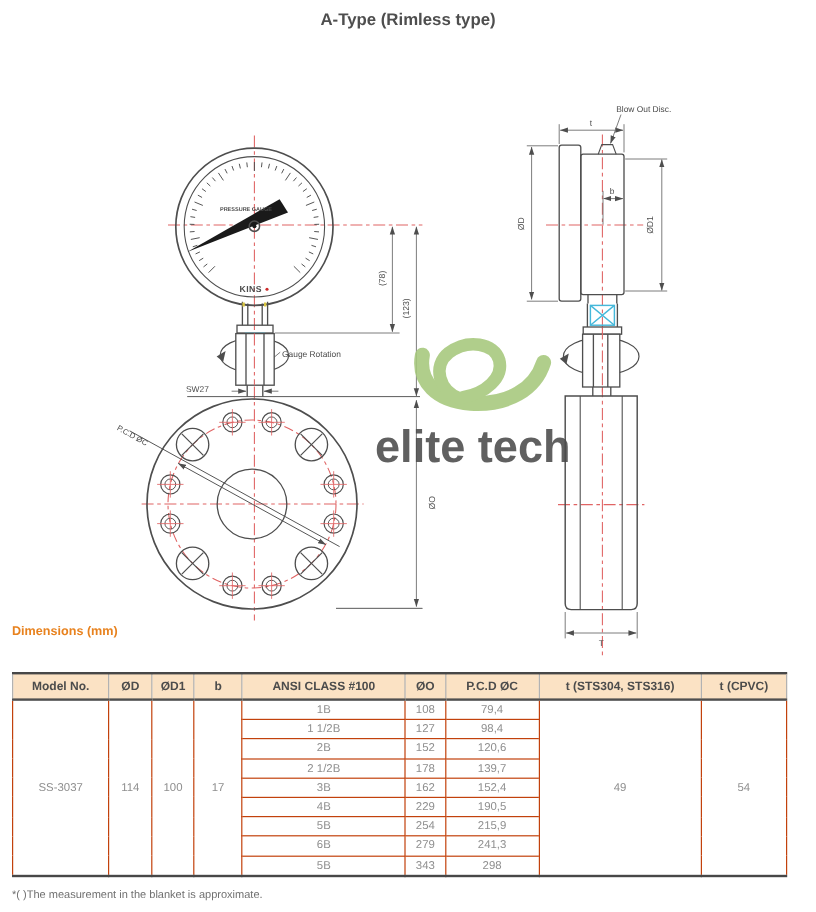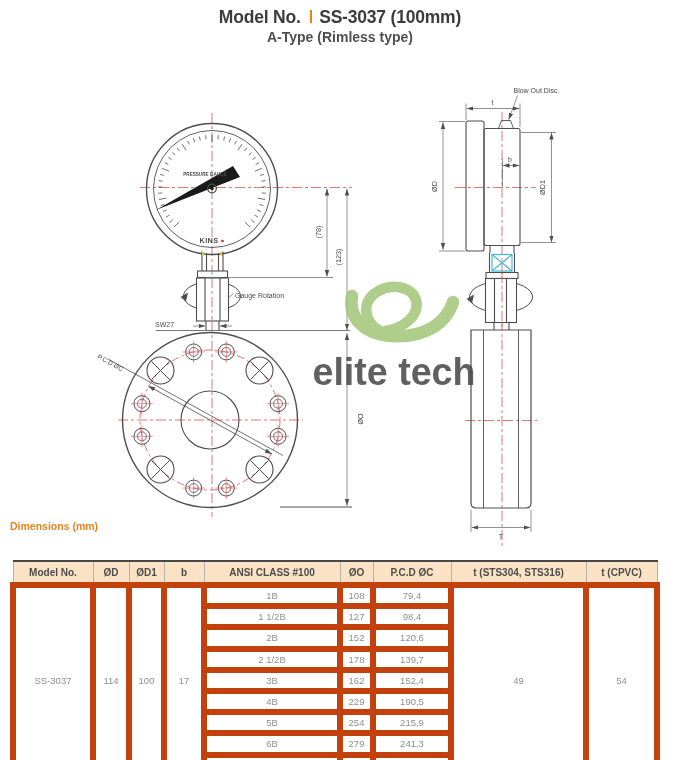--- a/index.html
+++ b/index.html
@@ -10,21 +10,21 @@
   .title .sep{display:inline-block;width:2.5px;height:13px;background:#e8821e;margin:0 7px 0 9px;}
   .subtitle{font-size:14px;font-weight:bold;color:#4e4e4e;margin-top:1px;}
   svg{position:absolute;top:0;left:0;}
   svg text{font-family:"Liberation Sans",sans-serif;fill:#4b4b4b;}
   .dims-label{position:absolute;left:10px;top:520px;font-size:10.5px;font-weight:bold;color:#e8821e;}
   .tbl-wrap{position:absolute;left:10px;top:560px;}
   table{border-collapse:collapse;table-layout:fixed;width:646px;text-align:center;
         border-top:2.5px solid #474747;border-bottom:2.5px solid #474747;}
   th{background:#fbe2c4;color:#4c4c4c;font-size:10px;font-weight:bold;height:20px;
      border:1px solid #b2b2b2;border-bottom:2px solid #4f4f4f;padding:0;}
-  td{color:#8f8f8f;font-size:9.5px;height:15.2px;border:6px solid #c2410c;padding:0;}
+  td{color:#8f8f8f;font-size:9.5px;height:15.2px;border:1px solid #c2410c;padding:0;}
   .footnote{position:absolute;left:10px;top:740px;font-size:9.2px;color:#707070;}
 </style>
 </head>
 <body>
 
 <div class="page">
 
   <svg id="dwg" width="680" height="548" viewBox="0 0 680 548">
     <defs>
       <marker id="ah" viewBox="0 0 7 6" refX="6.5" refY="3" markerWidth="7" markerHeight="6" orient="auto-start-reverse" markerUnits="userSpaceOnUse">
@@ -215,21 +215,20 @@
     </g>
 
     <g opacity="0.88">
       <path d="M352,296 C348,318 364,334 392,336 C424,338 446,324 453,302" stroke="#a6c87c" stroke-width="12.5" fill="none" stroke-linecap="round"></path>
       <path d="M383,332 C366,326 360,305 374,294 C390,282 412,286 416,300 C420,315 404,328 386,331" stroke="#a6c87c" stroke-width="10.5" fill="none" stroke-linecap="round"></path>
       <text x="394" y="385" text-anchor="middle" font-size="38" font-weight="bold" fill="#a6c87c" textLength="163" lengthAdjust="spacingAndGlyphs">elite tech</text>
     </g>
   </svg>
 
   <div class="titlebar">
-    <div class="title"><span>Model No.</span><span class="sep"></span><span>SS-3037 (100mm)</span></div>
     <div class="subtitle">A-Type (Rimless type)</div>
   </div>
 
   <div class="dims-label">Dimensions (mm)</div>
   <div class="tbl-wrap">
     <table>
       <colgroup>
         <col style="width:80px">
           <col style="width:36px">
           <col style="width:35px">
@@ -300,13 +299,14 @@
           </tr>
       <tr>
             <td>5B</td>
             <td>343</td>
             <td>298</td>
           </tr>
     </tbody>
       </table>
   </div>
 
+  <div class="footnote">*( )The measurement in the blanket is approximate.</div>
 </div>
 
 </body></html>

